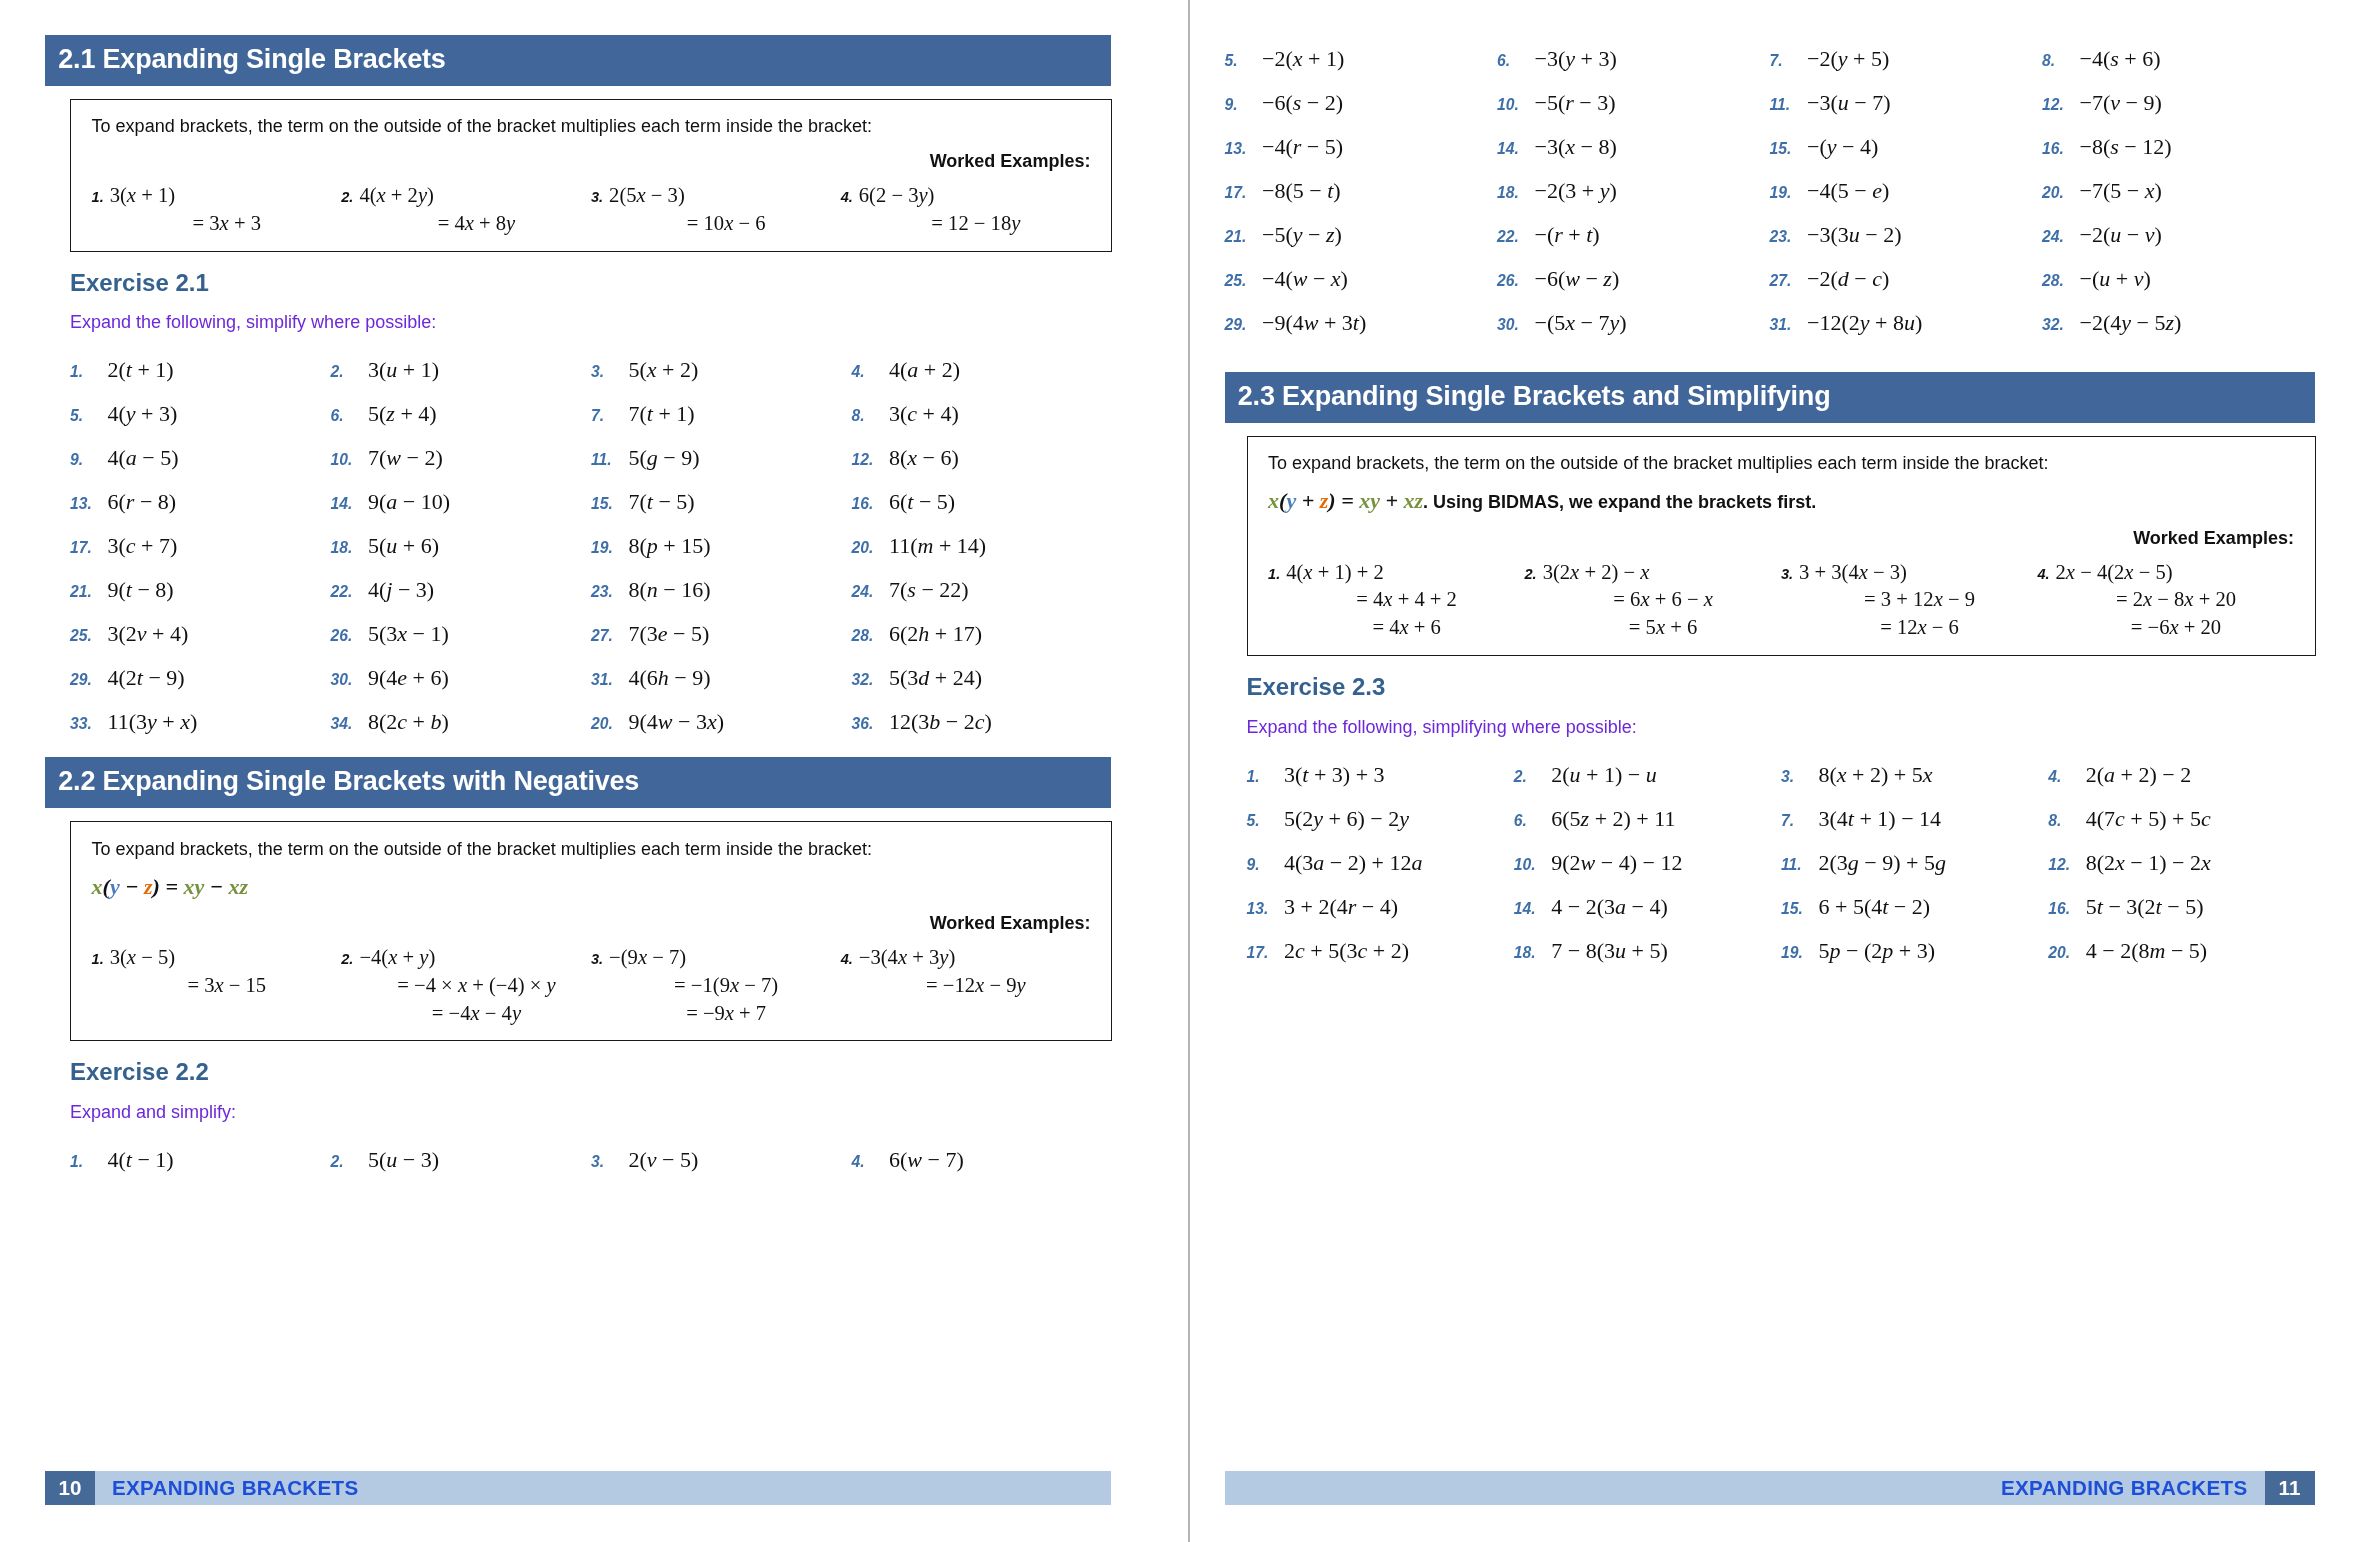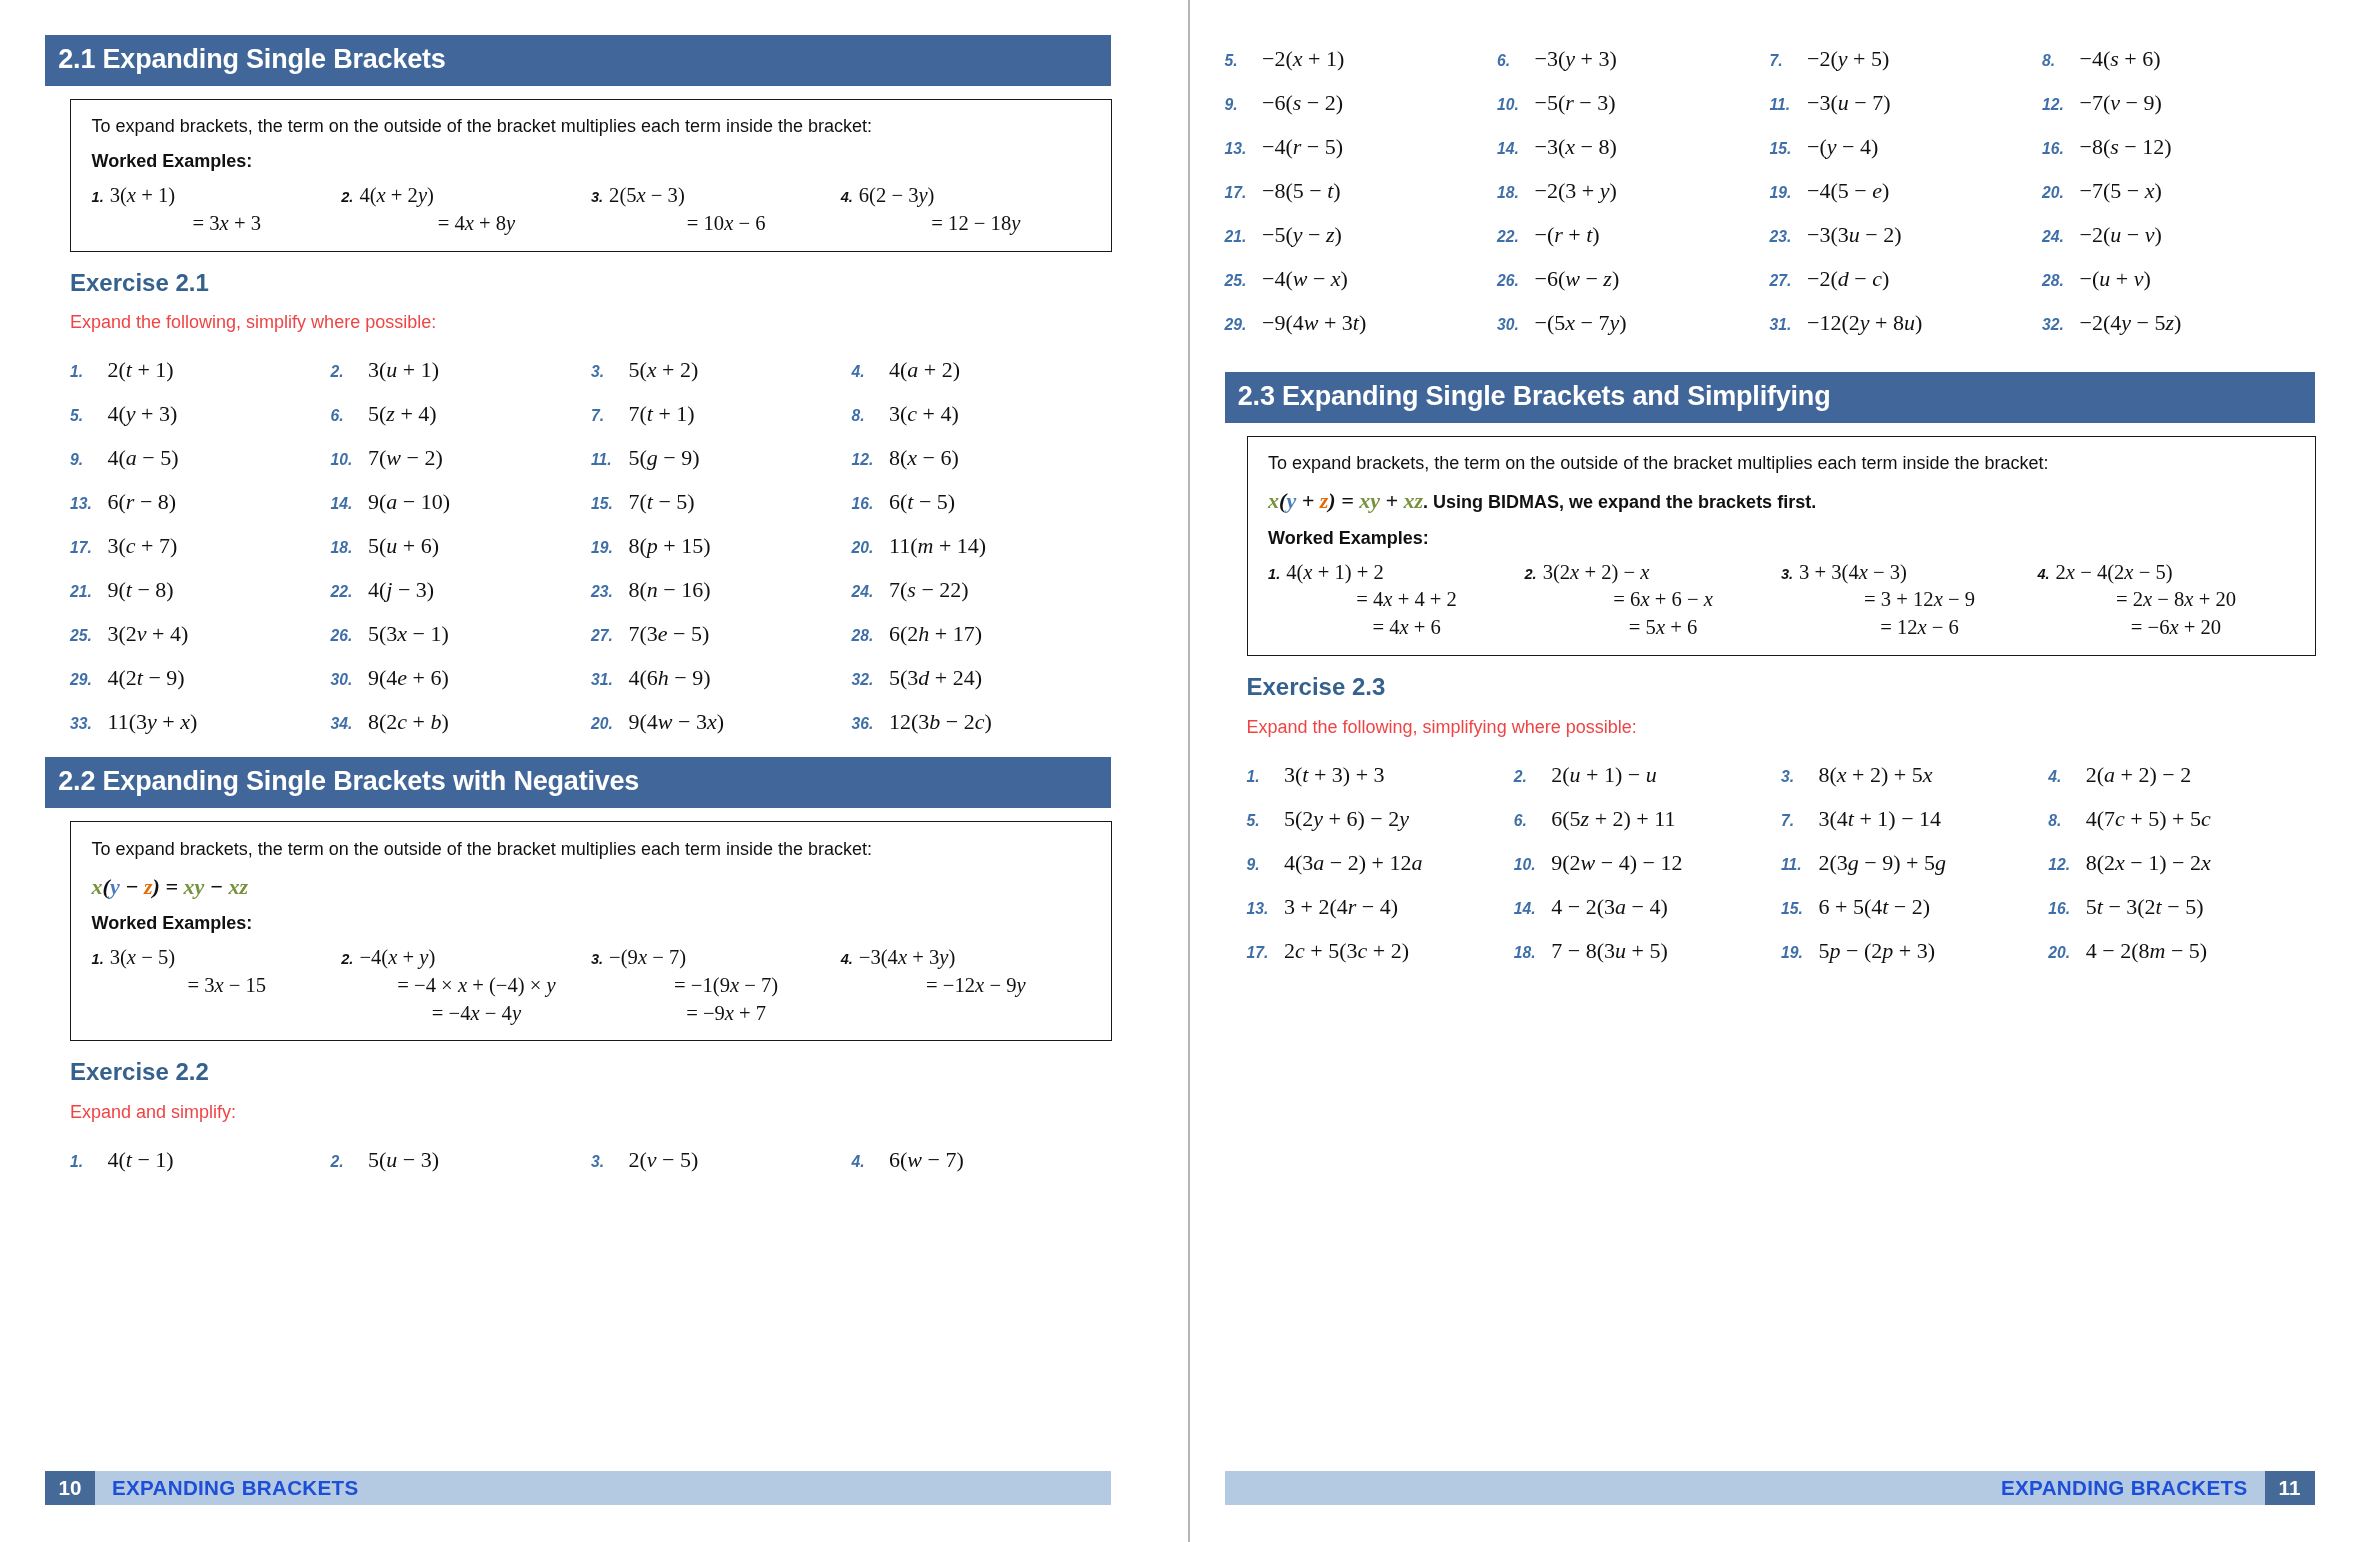--- a/index.html
+++ b/index.html
@@ -44,21 +44,21 @@
     font-weight:bold;
     font-size:22px;
     margin-top:13.3px;
     color:#111;
   }
   .rule-line .vx{color:#76923C;}
   .rule-line .vy{color:#4A7EBB;}
   .rule-line .vz{color:#E36C0A;}
   .rule-line .plain{font-style:normal;font-weight:bold;font-family:"Liberation Sans",sans-serif;font-size:18px;color:#111;}
   .we-label{
-    font-size:18px;font-weight:bold;color:#111;margin-top:13.3px;
+    font-size:18px;font-weight:bold;color:#111;margin-top:13.3px;text-align:right;
   }
   .we-grid{
     display:flex;margin-top:12px;
   }
   .we-col{flex:1;}
   .we-first{
     font-family:"Liberation Serif", serif;
     font-size:20.6px;color:#111;
     white-space:nowrap;
   }
@@ -75,21 +75,21 @@
     white-space:nowrap;
     text-align:center;
   }
   em.v{font-style:italic;}
   
   .ex-title{
     color:#35618E;font-weight:bold;font-size:24px;
     margin-top:17px;
   }
   .ex-instr{
-    font-size:18px;color:#ef4444;margin-top:15.7px;
+    font-size:18px;color:#6d28d9;margin-top:15.7px;
   }
   .q-grid{
     display:flex;flex-wrap:wrap;margin-top:6px;
   }
   .q-item{
     width:25%;box-sizing:border-box;
     display:flex;align-items:baseline;
     margin-top:18px;
     font-family:"Liberation Serif", serif;
     font-size:22px;color:#111;

